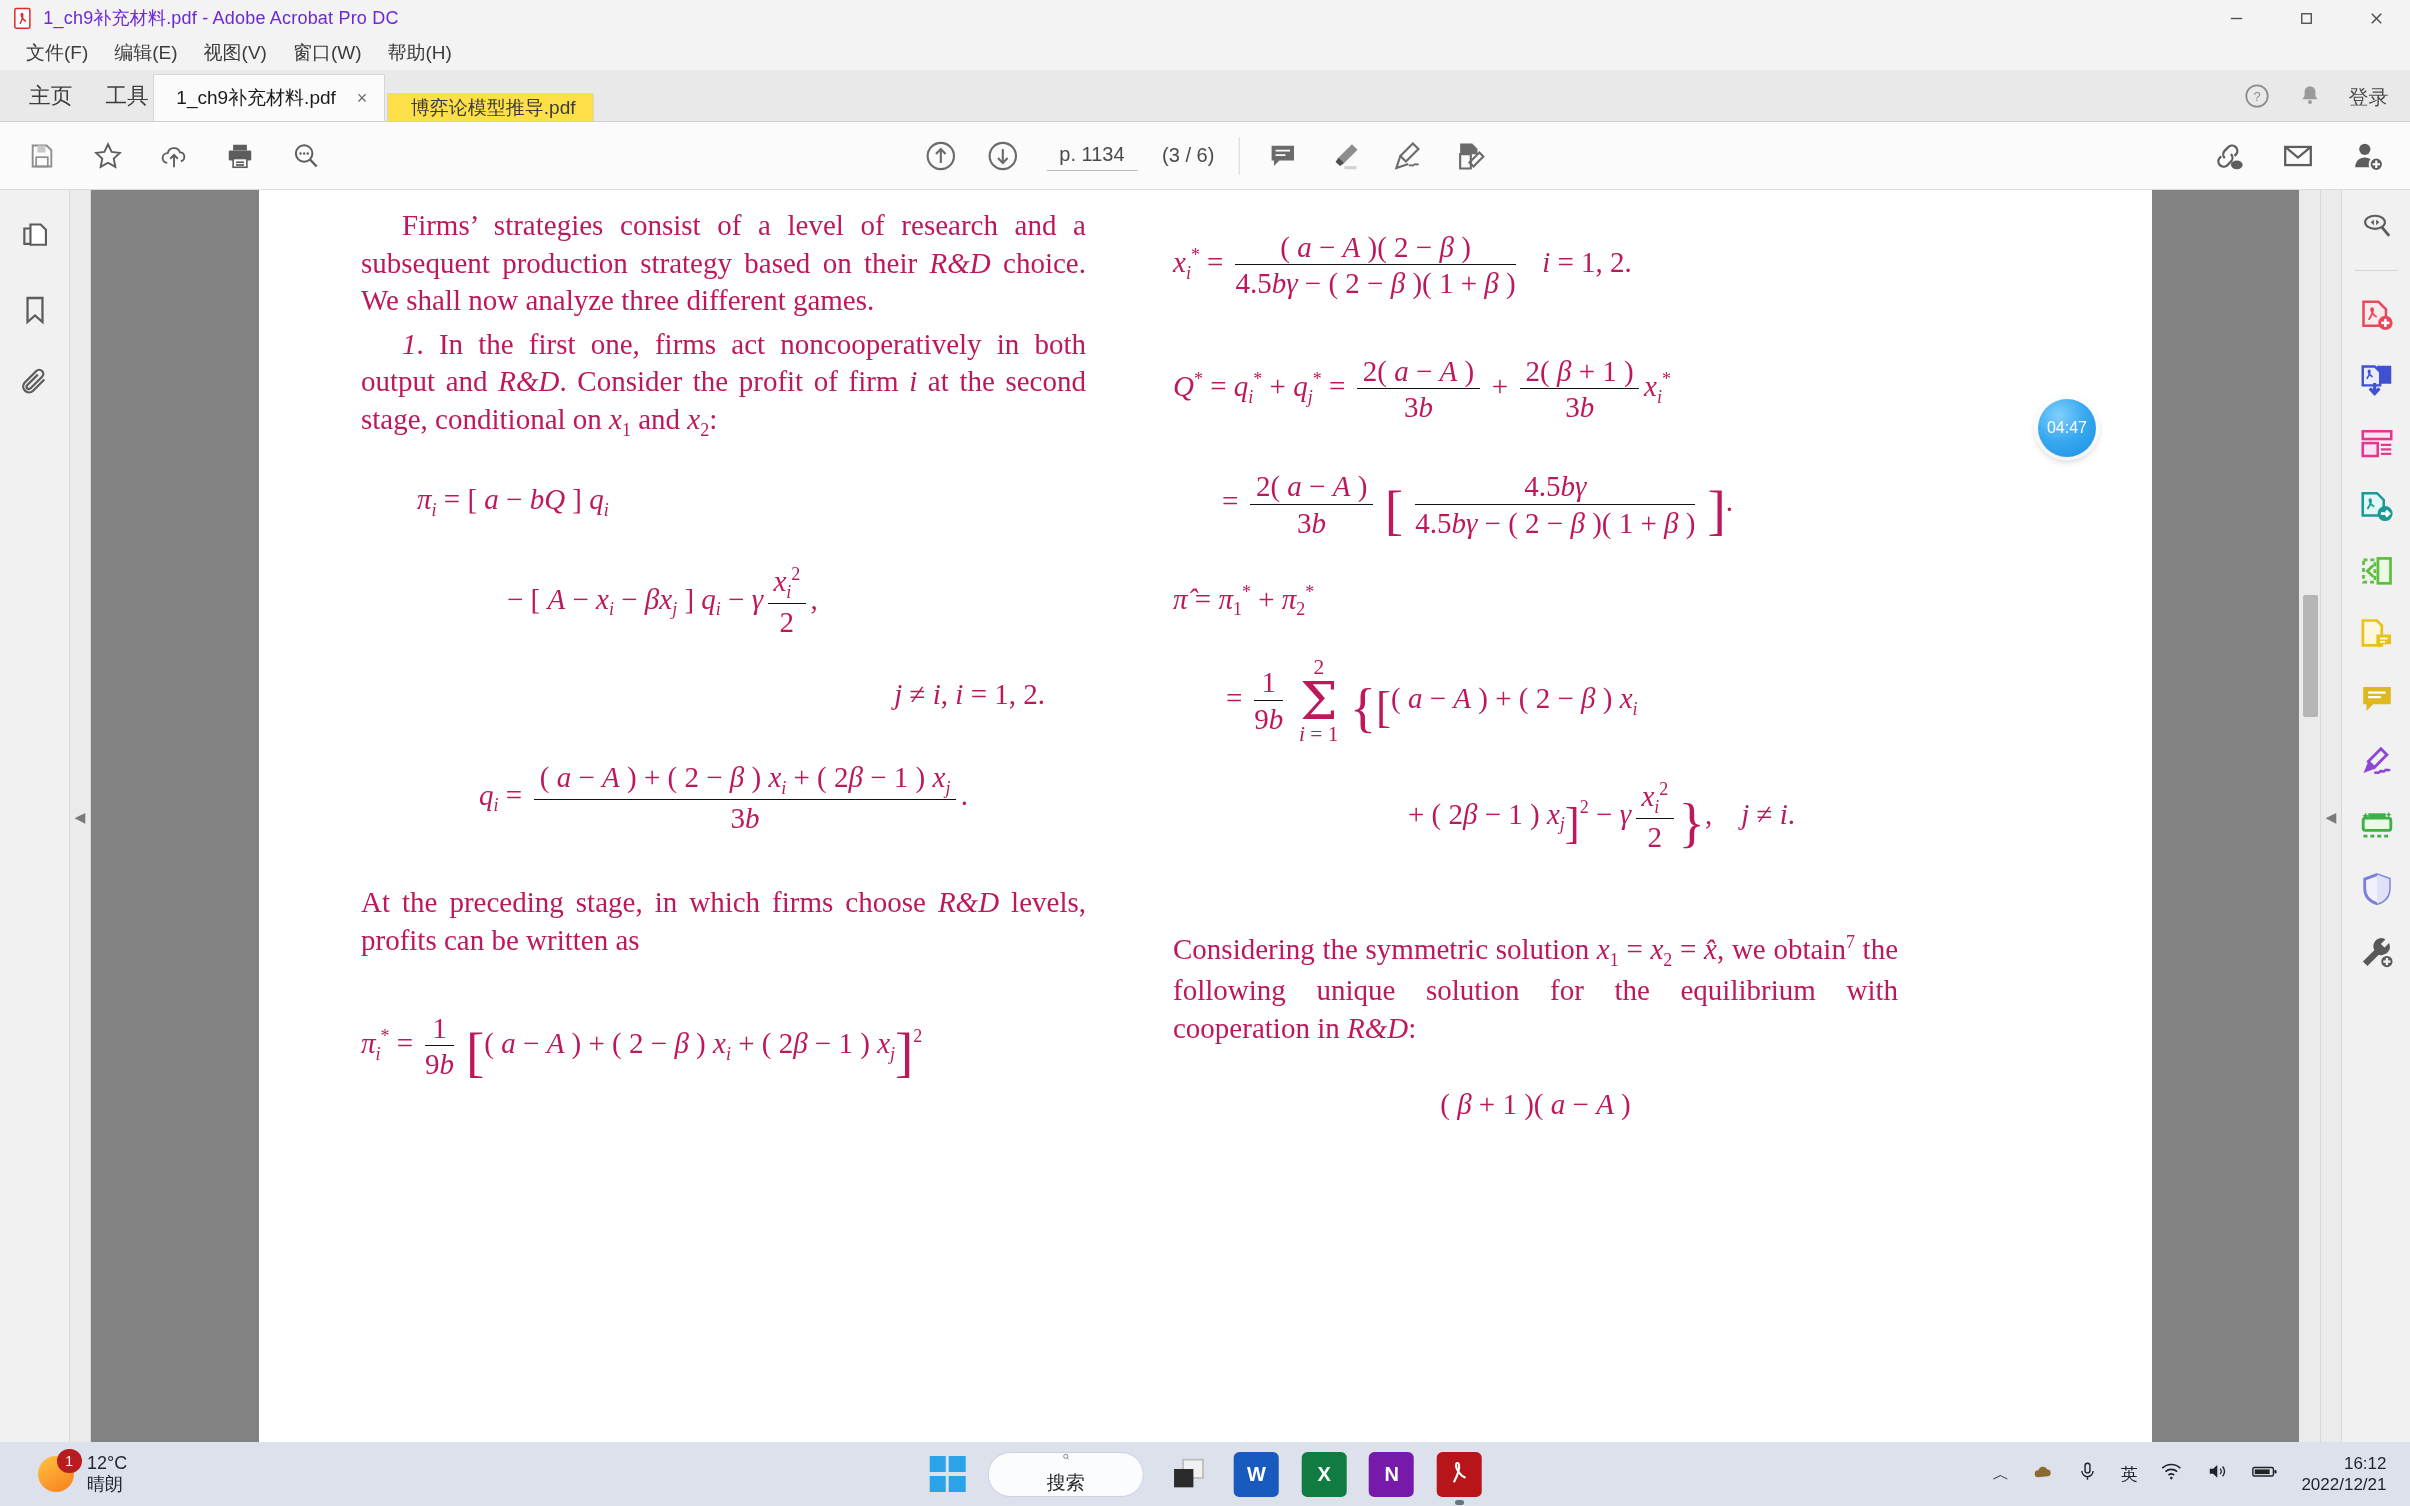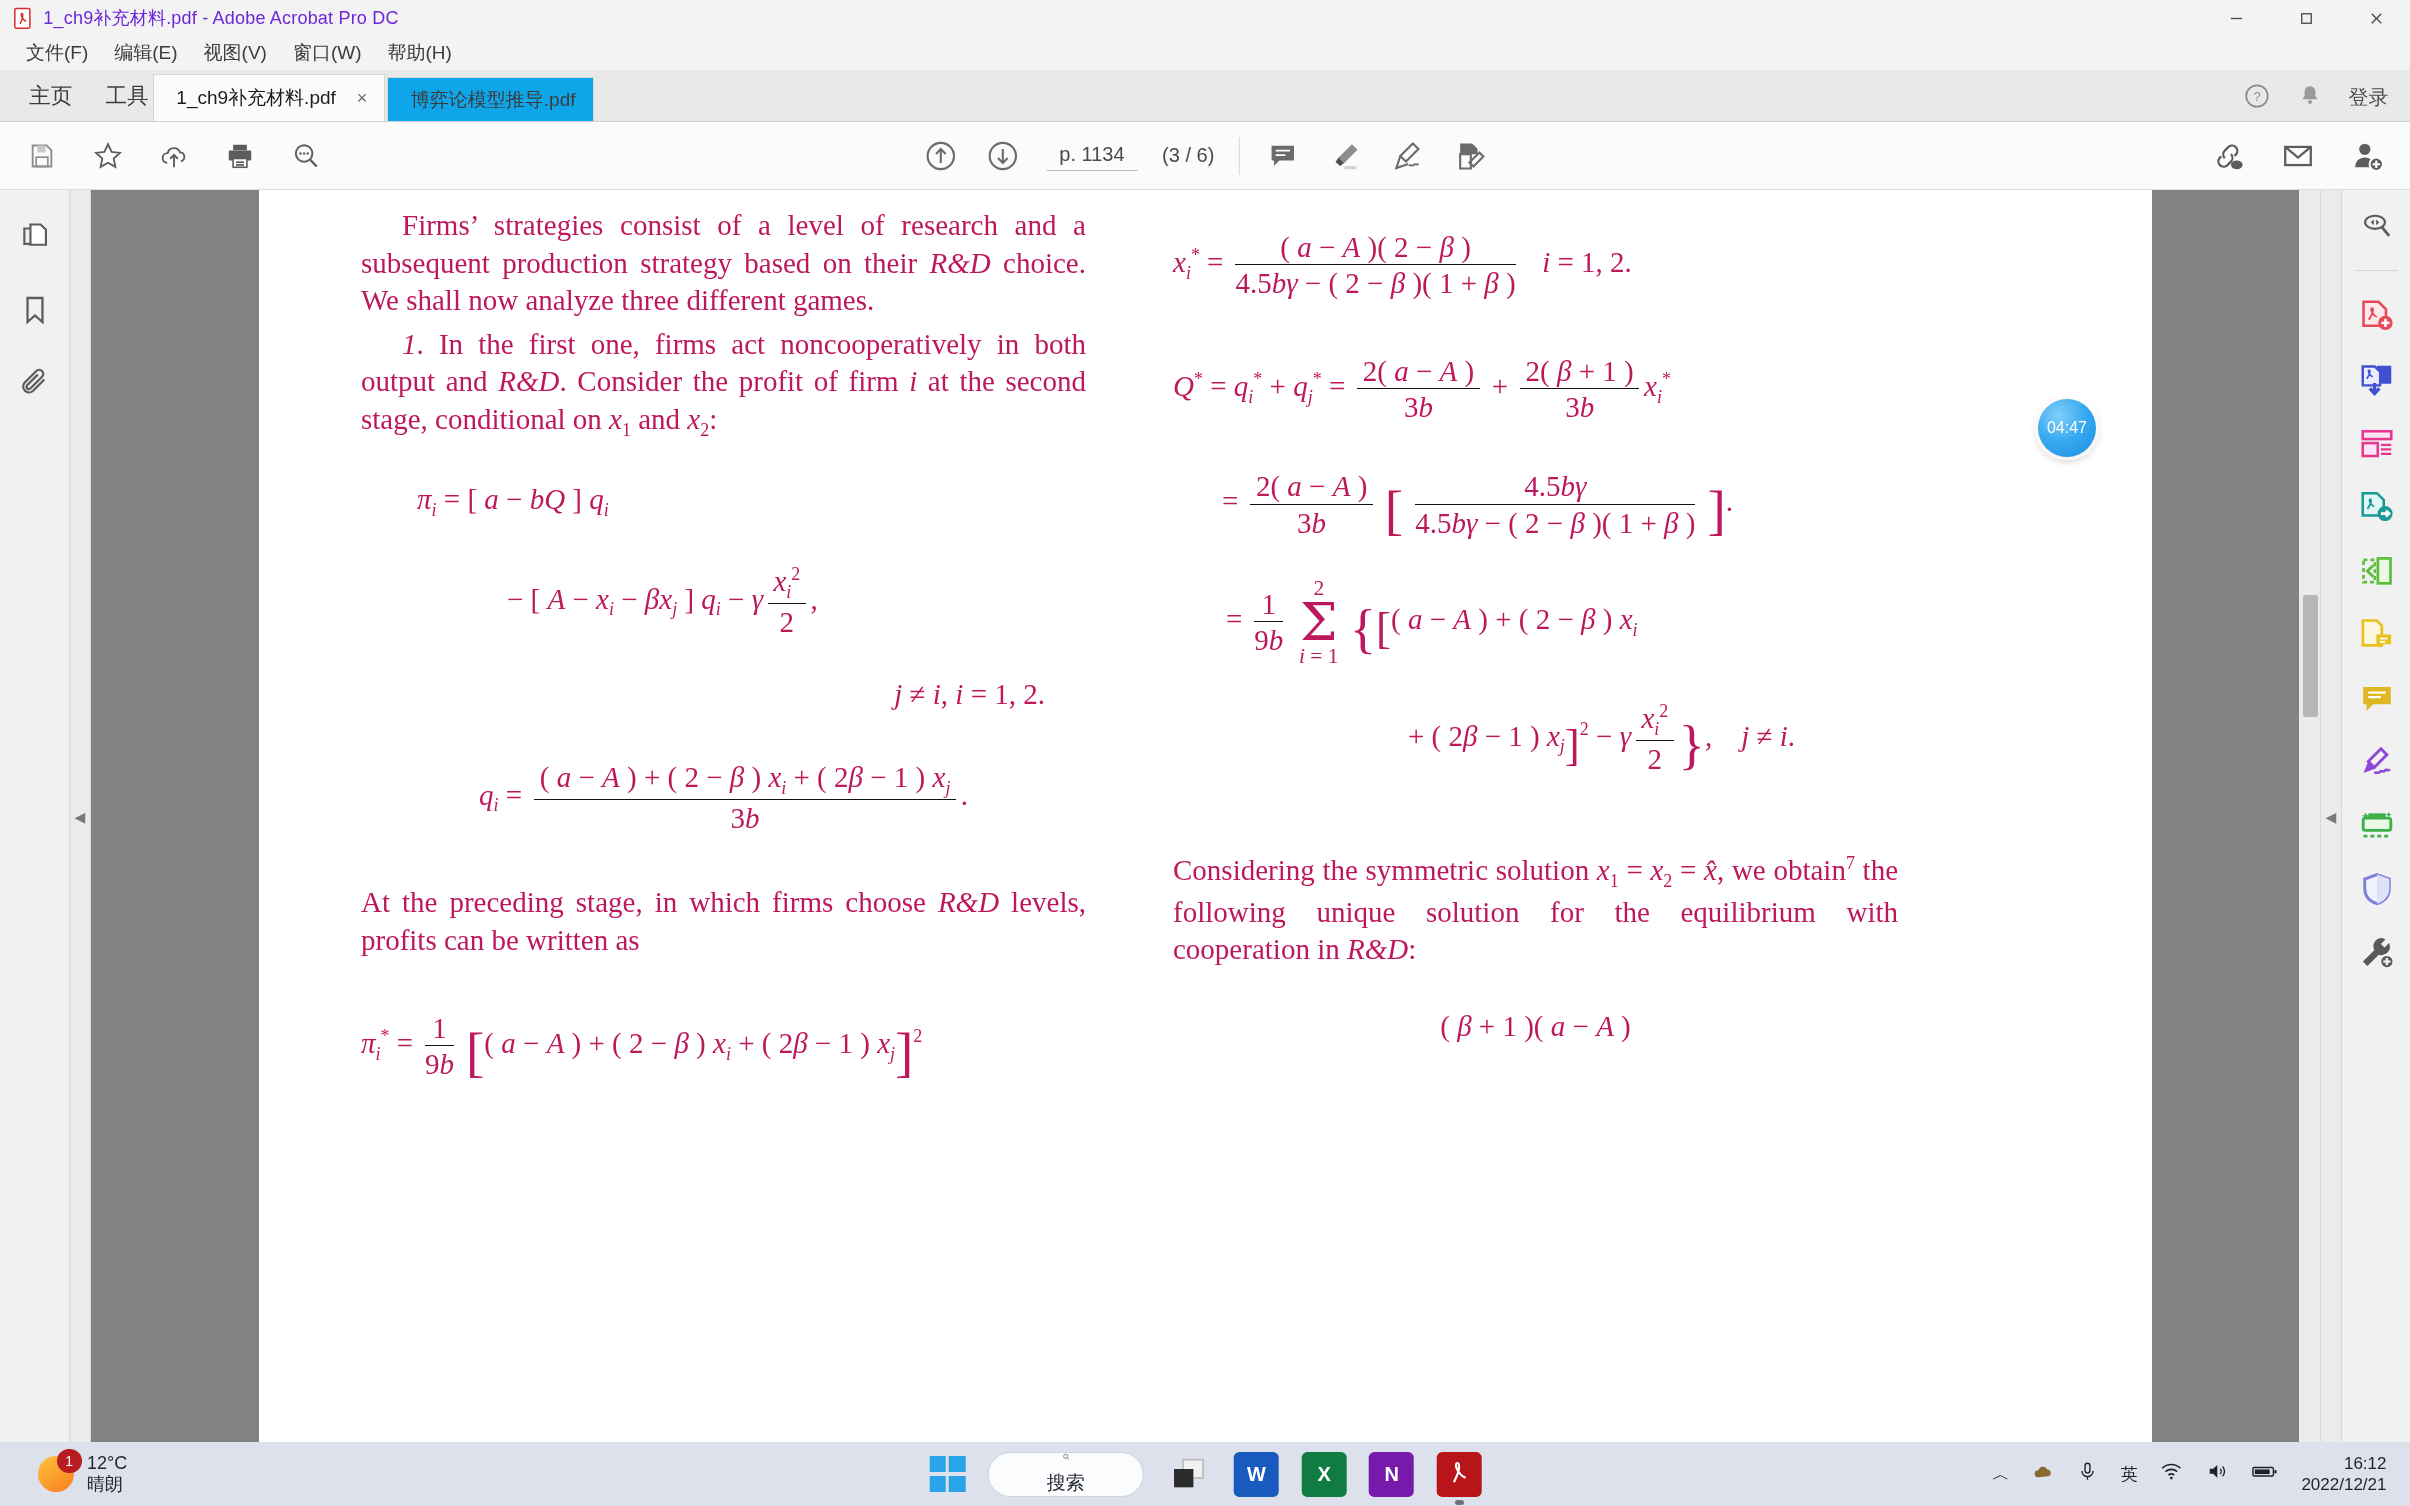--- a/index.html
+++ b/index.html
@@ -22,22 +22,22 @@
   .win-controls{ position:absolute; right:0; top:0; height:36px; display:flex;}
   .win-btn{ width:70px;height:36px;display:flex;align-items:center;justify-content:center;
             color:#5a5a5a; font-size:16px;}
   
   #menubar{ height:34px; background:#f3f3f3; display:flex; align-items:center; padding-left:13px;}
   #menubar .mi{ font-size:19px; color:#3c3c3c; padding:1.9px 13px; }
   
   #tabstrip{ height:52px; background:#e9e9e9; display:flex; align-items:flex-end;
              border-bottom:0.9px solid #d0d0d0; position:relative;}
   .homebtn{ height:52px; display:flex; align-items:center; padding:0 4px; font-size:21.7px; color:#3c3c3c;margin-left:25px;}
-  .doctab{ height:44px; display:flex; align-items:center; padding:0 17px 0 22.6px;
-           font-size:19px; color:#3c3c3c; background:#0ea5e9; border:0.9px solid #d6d6d6;
+  .doctab{ height:28px; display:flex; align-items:center; padding:0 17px 0 22.6px;
+           font-size:19px; color:#3c3c3c; background:#fde047; border:0.9px solid #d6d6d6;
            border-bottom:none; margin-right:1.9px; min-width:188px;}
   .doctab.active{ background:#fbfbfb; color:#1b1b1b; height:47px;}
   .tab-close{ margin-left:21px; font-size:18px; color:#6a6a6a;}
   .tabstrip-right{ position:absolute; right:13px; bottom:8.5px; display:flex; align-items:center; gap:26px;}
   .tabstrip-right .icn{ color:#8c8c8c; }
   .signin{ font-size:20px; color:#4a4a4a; padding-right:9.4px;}
   
   #toolbar{ height:68px; background:#fbfbfb; display:flex; align-items:center;
             border-bottom:0.9px solid #dcdcdc; position:relative;}
   .tb-group{ display:flex; align-items:center; gap:28px; padding-left:22.6px;}
@@ -375,20 +375,23 @@
 
           <div class="eq" style="margin-top:45px;margin-left:49px">
             =
             <span class="frac"><span class="num">2( <i class="v">a</i> − <i class="v">A</i> )</span><span class="den">3<i class="v">b</i></span></span>
             <span class="big">[</span>
             <span class="frac"><span class="num">4.5<i class="v">bγ</i></span><span class="den">4.5<i class="v">bγ</i> − ( 2 − <i class="v">β</i> )( 1 + <i class="v">β</i> )</span></span>
             <span class="big">]</span>.
           </div>
 
 
+          <div class="eq" style="margin-top:40px">
+            <i class="v">π̂</i> = <i class="v">π</i><sub class="sm">1</sub><sup class="sm">*</sup> + <i class="v">π</i><sub class="sm">2</sub><sup class="sm">*</sup>
+          </div>
 
           <div class="eq" style="margin-top:34px;margin-left:53px">
             =
             <span class="frac"><span class="num">1</span><span class="den">9<i class="v">b</i></span></span>
             <span class="sumop"><span class="lim">2</span><span class="sg">Σ</span><span class="lim"><i class="v">i</i> = 1</span></span>
             <span class="big">{</span><span class="big" style="font-size:1.55em">[</span>( <i class="v">a</i> − <i class="v">A</i> ) + ( 2 − <i class="v">β</i> ) <i class="v">x</i><sub class="sm"><i class="v">i</i></sub>
           </div>
 
           <div class="eq" style="margin-top:32px;margin-left:235px">
             + ( 2<i class="v">β</i> − 1 ) <i class="v">x</i><sub class="sm"><i class="v">j</i></sub><span class="big" style="font-size:1.55em">]</span><sup class="sm">2</sup> − <i class="v">γ</i><span class="frac"><span class="num"><i class="v">x</i><sub class="sm"><i class="v">i</i></sub><sup class="sm">2</sup></span><span class="den">2</span></span><span class="big">}</span>, &nbsp;&nbsp; <i class="v">j</i> ≠ <i class="v">i</i>.

